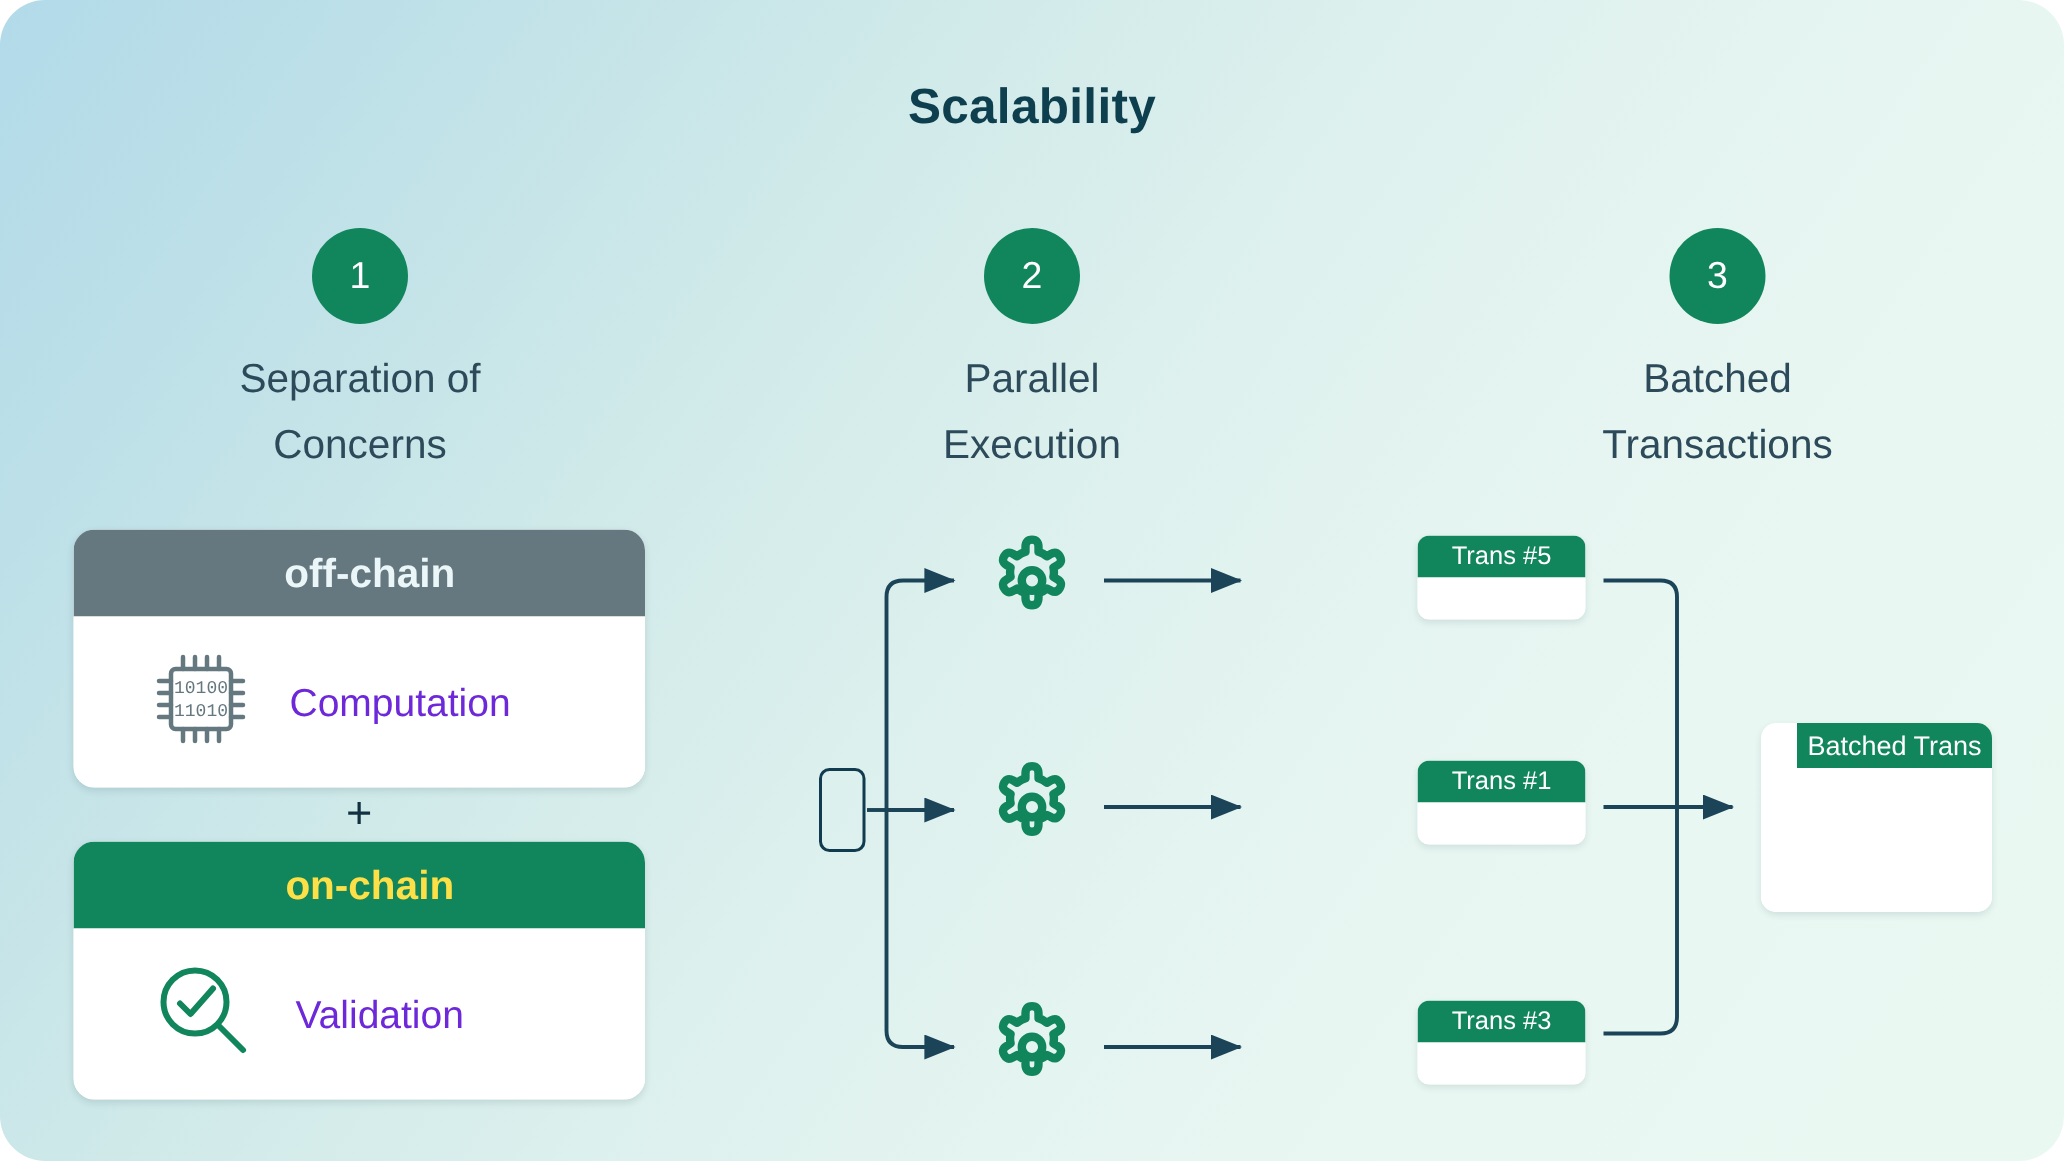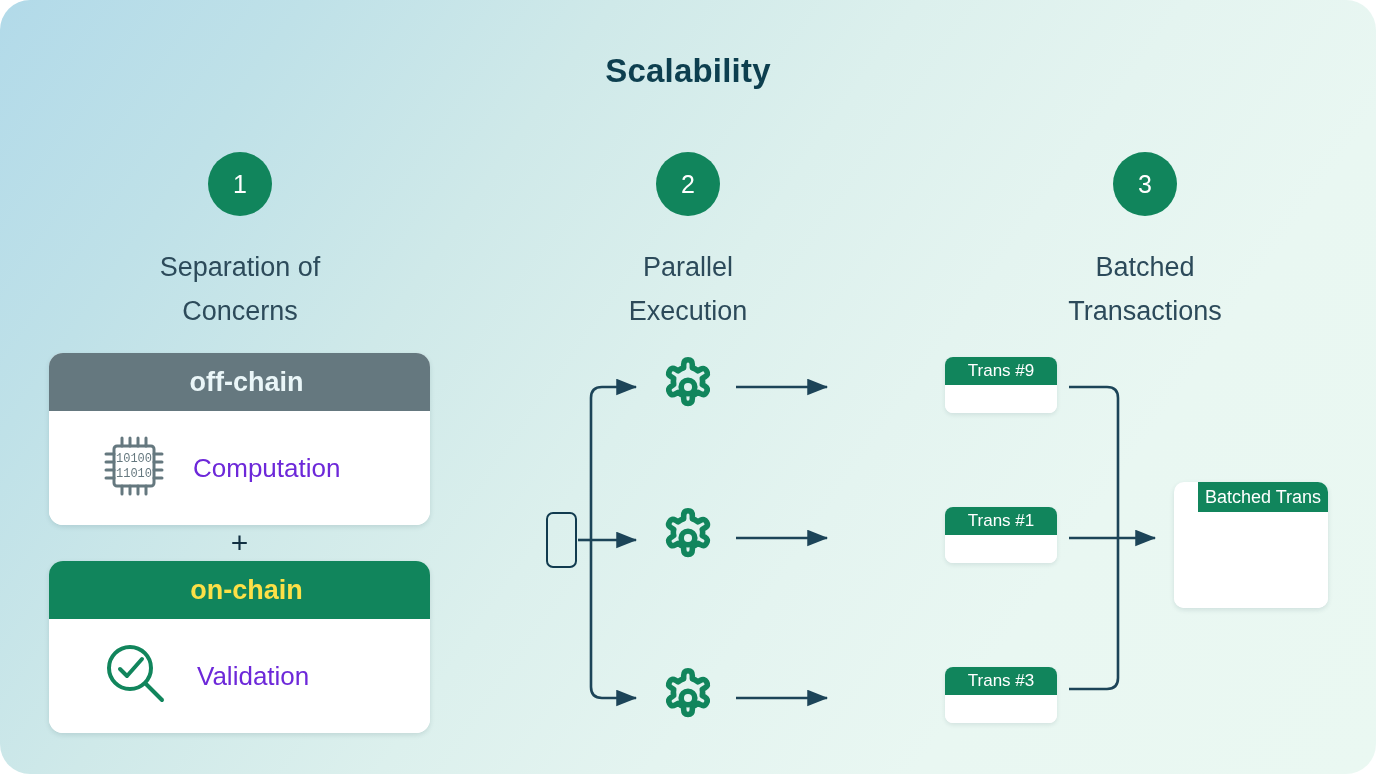--- a/index.html
+++ b/index.html
@@ -44,21 +44,21 @@
   .step-badge {
     width: 64px; height: 64px; border-radius: 50%;
     background: #11855c;
     color: #ffffff;
     font-size: 25px;
     line-height: 64px;
     margin: 0 auto;
     text-align: center;
   }
   .step-label {
-    margin-top: 29px;
+    margin-top: 14px;
     font-size: 27px;
     line-height: 44px;
     color: #2c4a5a;
     white-space: pre-line;
   }
 
   
   .chain-card {
     position: absolute;
     left: 49px; width: 381px;
@@ -242,21 +242,21 @@
     </svg>
   </div>
   <div class="gear" id="gear-3">
     <svg width="62" height="62" viewBox="0 0 100 100">
       <path fill="none" stroke="#11855c" stroke-width="9" stroke-linejoin="round" stroke-linecap="round" d="M50 6 q7 0 7 8 l0 5 q5 1.6 9 5 l4.4-2.6 q6-3.5 9.5 2.6 q3.5 6-2.5 9.5 l-4.4 2.6 q1.2 5 0 10 l4.4 2.6 q6 3.5 2.5 9.5 q-3.5 6-9.5 2.6 L66 58.6 q-4 3.4-9 5 l0 5 q0 8-7 8 q-7 0-7-8 l0-5 q-5-1.6-9-5 l-4.4 2.6 q-6 3.4-9.5-2.6 q-3.5-6 2.5-9.5 L27 46 q-1.2-5 0-10 l-4.4-2.6 q-6-3.5-2.5-9.5 q3.5-6.1 9.5-2.6 L34 24 q4-3.4 9-5 l0-5 q0-8 7-8 Z"></path>
       <circle cx="50" cy="50" r="11" fill="none" stroke="#11855c" stroke-width="9"></circle>
     </svg>
   </div>
 
   <div class="trans-card" id="trans-1">
-    <div class="trans-head">Trans #9</div>
+    <div class="trans-head">Trans #5</div>
     <div class="trans-body"></div>
   </div>
   <div class="trans-card" id="trans-2">
     <div class="trans-head">Trans #1</div>
     <div class="trans-body"></div>
   </div>
   <div class="trans-card" id="trans-3">
     <div class="trans-head">Trans #3</div>
     <div class="trans-body"></div>
   </div>

